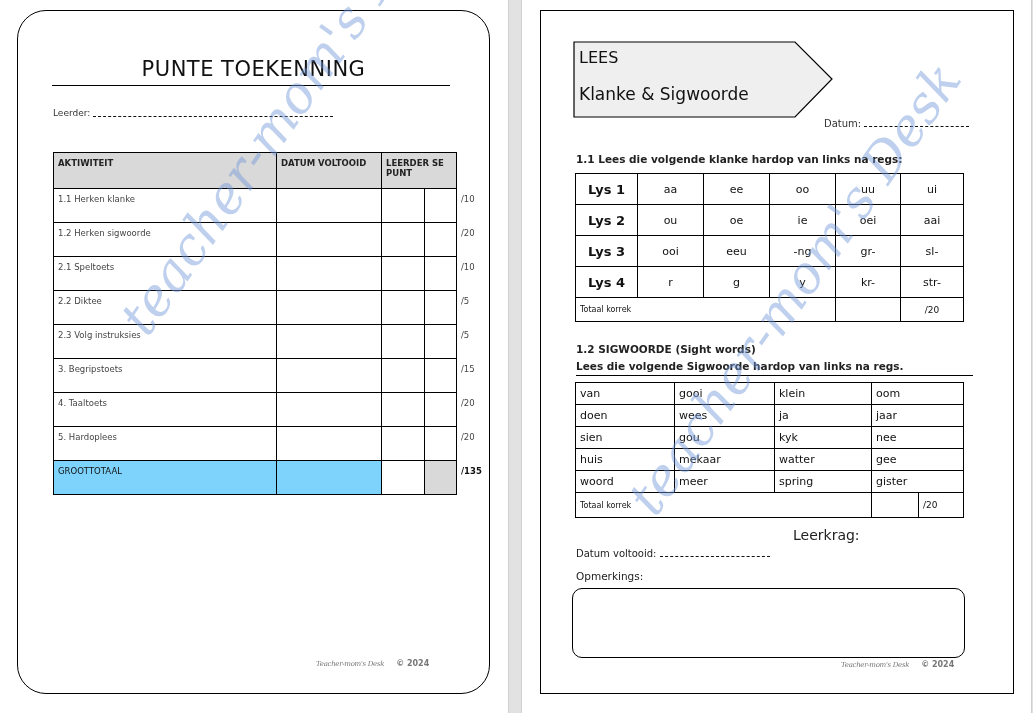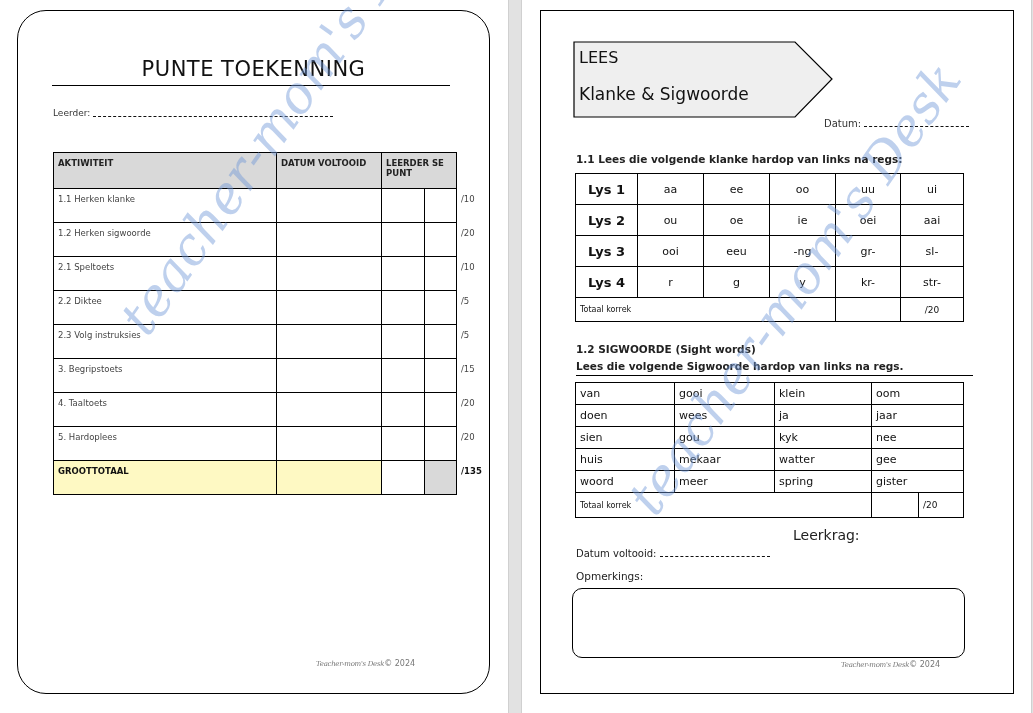--- a/index.html
+++ b/index.html
@@ -19,26 +19,26 @@
   .title-rule { left: 34px; width: 398px; top: 74px; height: 0; border-top: 1.2px solid #000; }
   .learner { left: 35px; top: 97px; font-size: 9px; color: #333; }
   .learner .line { display: inline-block; width: 240px; border-bottom: 1px dashed #111; height: 8px; margin-left: 3px; vertical-align: -1px; }
 
   table { border-collapse: collapse; table-layout: fixed; }
   .t1 { position: absolute; left: 35px; top: 141px; width: 403px; }
   .t1 td, .t1 th { border: 1.2px solid #000; font-size: 8.5px; vertical-align: top; padding: 5px 4px; text-align: left; }
   .t1 th { background: #d9d9d9; font-weight: bold; font-size: 8.5px; height: 36px; color: #222; }
   .t1 td { height: 34px; color: #444; font-weight: normal; }
   .t1 td.max { text-align: center; padding-right: 6px; padding-left: 36px; }
-  .t1 tr.total td.lbl, .t1 tr.total td.date { background: #fef9c3; font-weight: bold; color: #111; }
+  .t1 tr.total td.lbl, .t1 tr.total td.date { background: #7dd3fc; font-weight: normal; color: #111; }
   .t1 tr.total td.max { background: #d9d9d9; font-weight: bold; color: #111; }
 
   .footer { font-size: 8px; color: #777; font-style: italic; }
   .footer .logo { font-family: "DejaVu Serif", serif; letter-spacing: -0.3px; font-size: 7px; }
-  .footer .copy { font-style: normal; margin-left: 0; }
+  .footer .copy { font-style: normal; margin-left: 12px; font-weight: bold; }
 
   
   .banner { left: 32px; top: 30px; width: 260px; height: 78px; }
   .banner svg { position: absolute; left: 0; top: 0; }
   .banner .b1 { position: absolute; left: 6px; top: 7px; font-size: 16px; color: #111; }
   .banner .b2 { position: absolute; left: 6px; top: 43px; font-size: 17px; color: #111; }
   .datum { left: 283px; top: 107px; font-size: 10px; color: #333; }
   .datum .line { display: inline-block; width: 105px; border-bottom: 1px dashed #111; height: 9px; margin-left: 3px; }
 
   .q1 { left: 35px; top: 142px; font-size: 10.5px; font-weight: bold; color: #222; }

